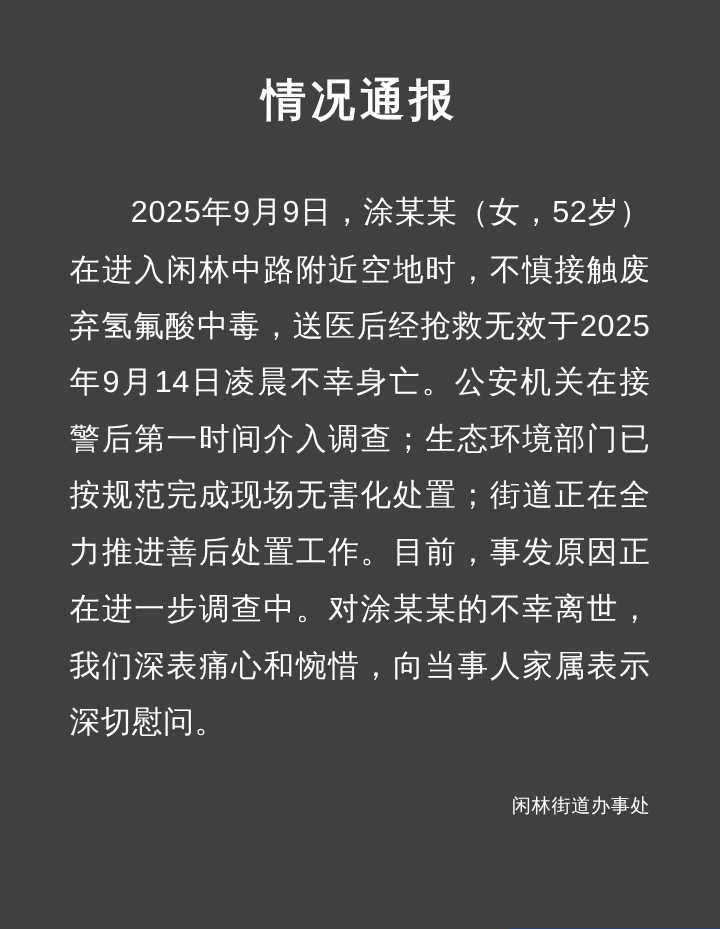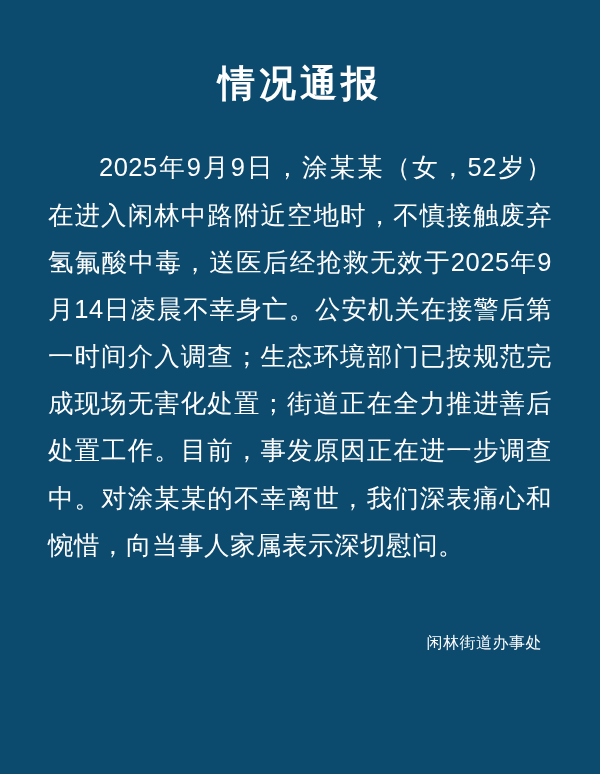--- a/index.html
+++ b/index.html
@@ -12,42 +12,42 @@
     height: 774px;
     background: #1449c4;
     font-family: "Liberation Sans", "DejaVu Sans", sans-serif;
     color: #ffffff;
     overflow: hidden;
   }
   .notice-card {
     box-sizing: border-box;
     width: 600px;
     height: 774px;
-    background: #0c4a6e;
+    background: #404040;
     padding: 62px 48px 40px 48px;
     display: flex;
     flex-direction: column;
   }
   .notice-title {
     text-align: center;
     font-size: 37px;
     font-weight: bold;
     letter-spacing: 4px;
     line-height: 1.2;
     margin: 0 0 38px 0;
     color: #ffffff;
   }
   .notice-body {
     font-size: 25.5px;
     line-height: 1.85;
     letter-spacing: 0.5px;
     text-align: justify;
     text-justify: inter-ideograph;
     color: #ffffff;
-    margin: 0;
+    margin: 10px;
     text-indent: 2em;
     white-space: pre-wrap;
     word-break: break-all;
   }
   .spacer {
     flex: 1 1 auto;
     min-height: 24px;
   }
   .signature {
     text-align: right;

